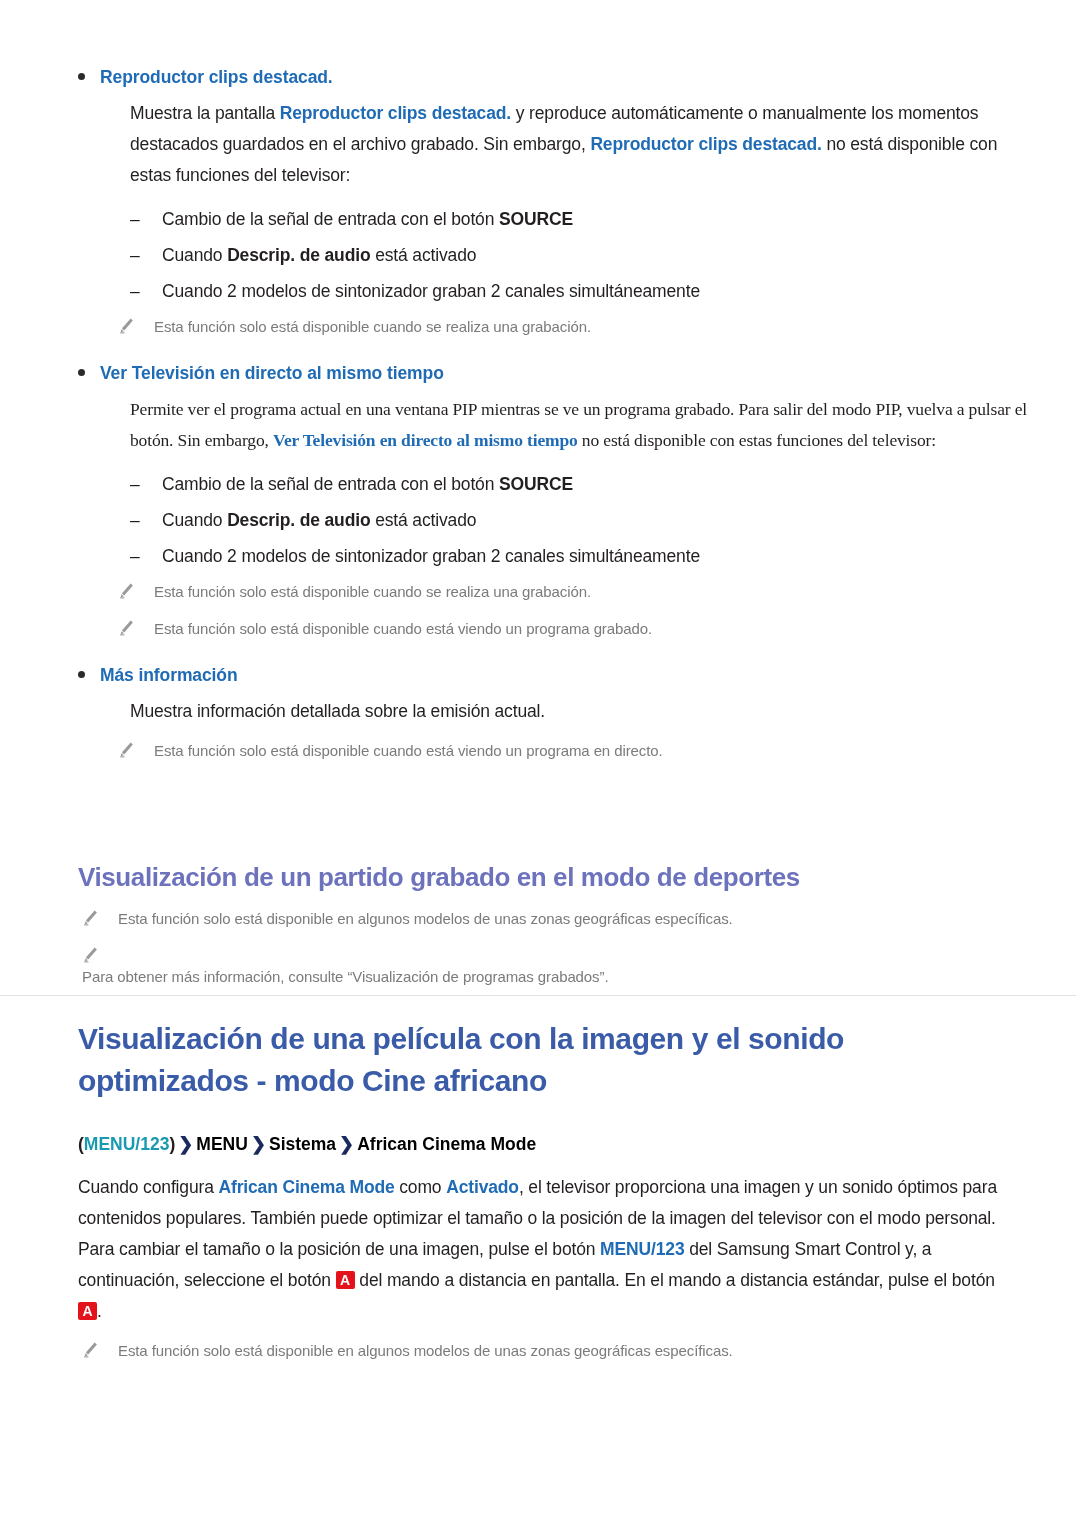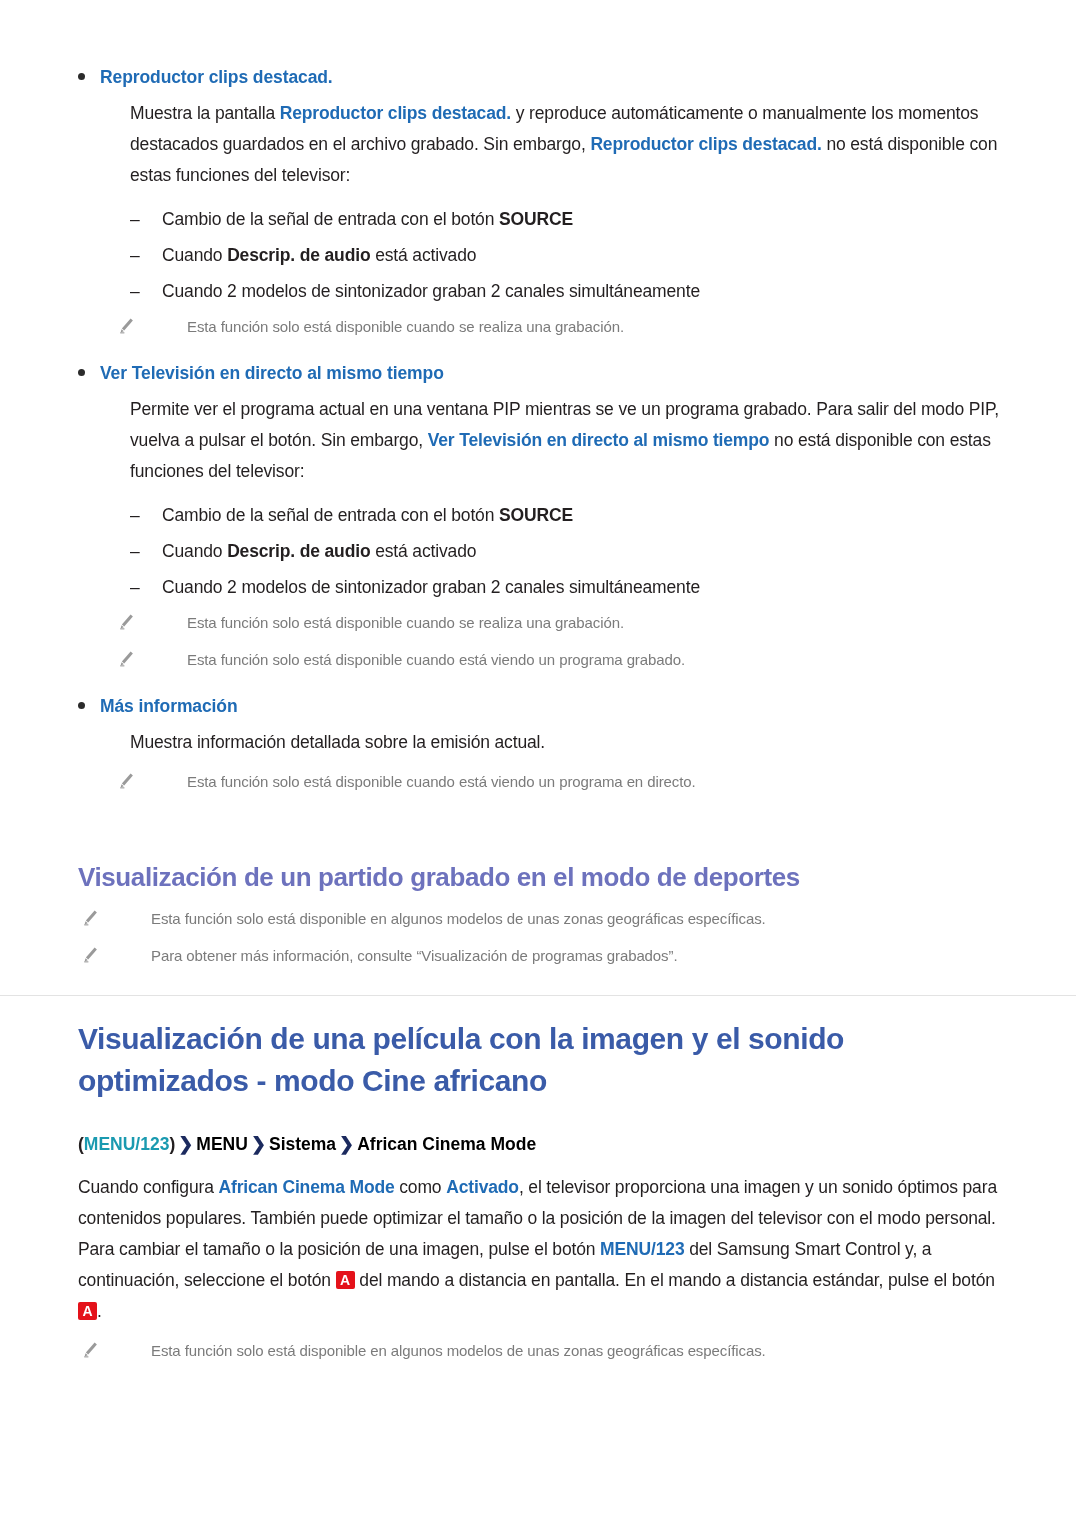--- a/index.html
+++ b/index.html
@@ -79,21 +79,20 @@
     font-size: 17.5px;
     line-height: 36px;
     color: #231f20;
     letter-spacing: -0.15px;
   }
 
   
   .note-row {
     display: flex;
     align-items: flex-start;
-    gap: 33px;
   }
   .note-icon {
     flex: 0 0 auto;
     width: 36px;
     padding-top: 4px;
   }
   .note-icon svg { display: block; }
   .note-text {
     font-size: 15px;
     line-height: 27px;
@@ -208,21 +207,21 @@
         <span class="note-text">Esta función solo está disponible cuando se realiza una grabación.</span>
       </div>
     </div>
 
     <div class="mt18">
       <div class="bullet-row">
         <span class="bullet-dot"><span class="dot"></span></span>
         <span class="bullet-label">Ver Televisión en directo al mismo tiempo</span>
       </div>
 
-      <div class="para indent-1 mt6" style="width:918px;">
+      <div class="para indent-1 mt6" style="width:918px;font-family:Liberation Serif, serif;">
         <span>Permite ver el programa actual en una ventana PIP mientras se ve un programa grabado. Para salir del modo PIP, vuelva a pulsar el botón. Sin embargo, </span><b>Ver Televisión en directo al mismo tiempo</b><span> no está disponible con estas funciones del televisor:</span>
       </div>
 
       <div class="indent-1 mt10">
         <div class="dash-row">
           <span class="dash-mark">–</span>
           <span class="dash-text">Cambio de la señal de entrada con el botón <b>SOURCE</b></span>
         </div>
         <div class="dash-row">
           <span class="dash-mark">–</span>
@@ -295,21 +294,21 @@
           <g fill="#9a9a9a">
             <path d="M12.6 1.6 14.9 3.6 6.2 13.6 3.9 11.6z"></path>
             <path d="M3.5 12.2 5.8 14.2 2.6 15.4z"></path>
           </g>
           <rect x="2.2" y="15.3" width="4.2" height="1.1" fill="#9a9a9a"></rect>
         </svg>
       </span>
       <span class="note-text">Esta función solo está disponible en algunos modelos de unas zonas geográficas específicas.</span>
     </div>
 
-    <div class="note-row mt10" style="margin-left:4px;">
+    <div class="note-row mt10" style="margin-left:4px;flex-direction:column;">
       <span class="note-icon">
         <svg width="17" height="17" viewBox="0 0 17 17" aria-hidden="true">
           <g fill="#9a9a9a">
             <path d="M12.6 1.6 14.9 3.6 6.2 13.6 3.9 11.6z"></path>
             <path d="M3.5 12.2 5.8 14.2 2.6 15.4z"></path>
           </g>
           <rect x="2.2" y="15.3" width="4.2" height="1.1" fill="#9a9a9a"></rect>
         </svg>
       </span>
       <span class="note-text">Para obtener más información, consulte “Visualización de programas grabados”.</span>

